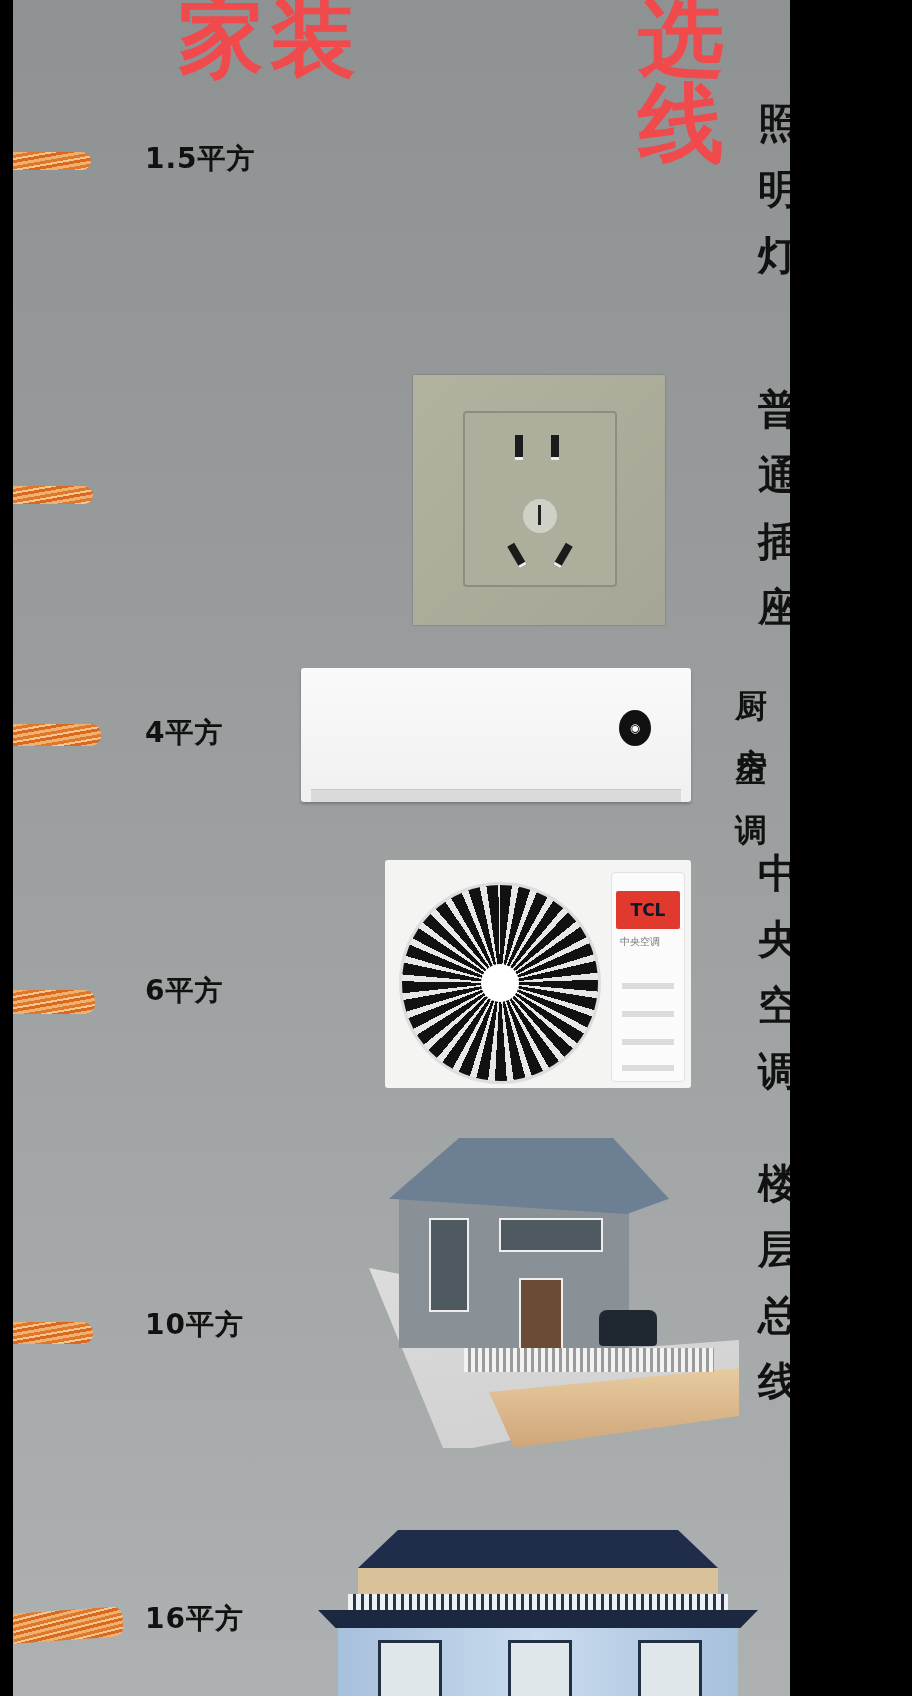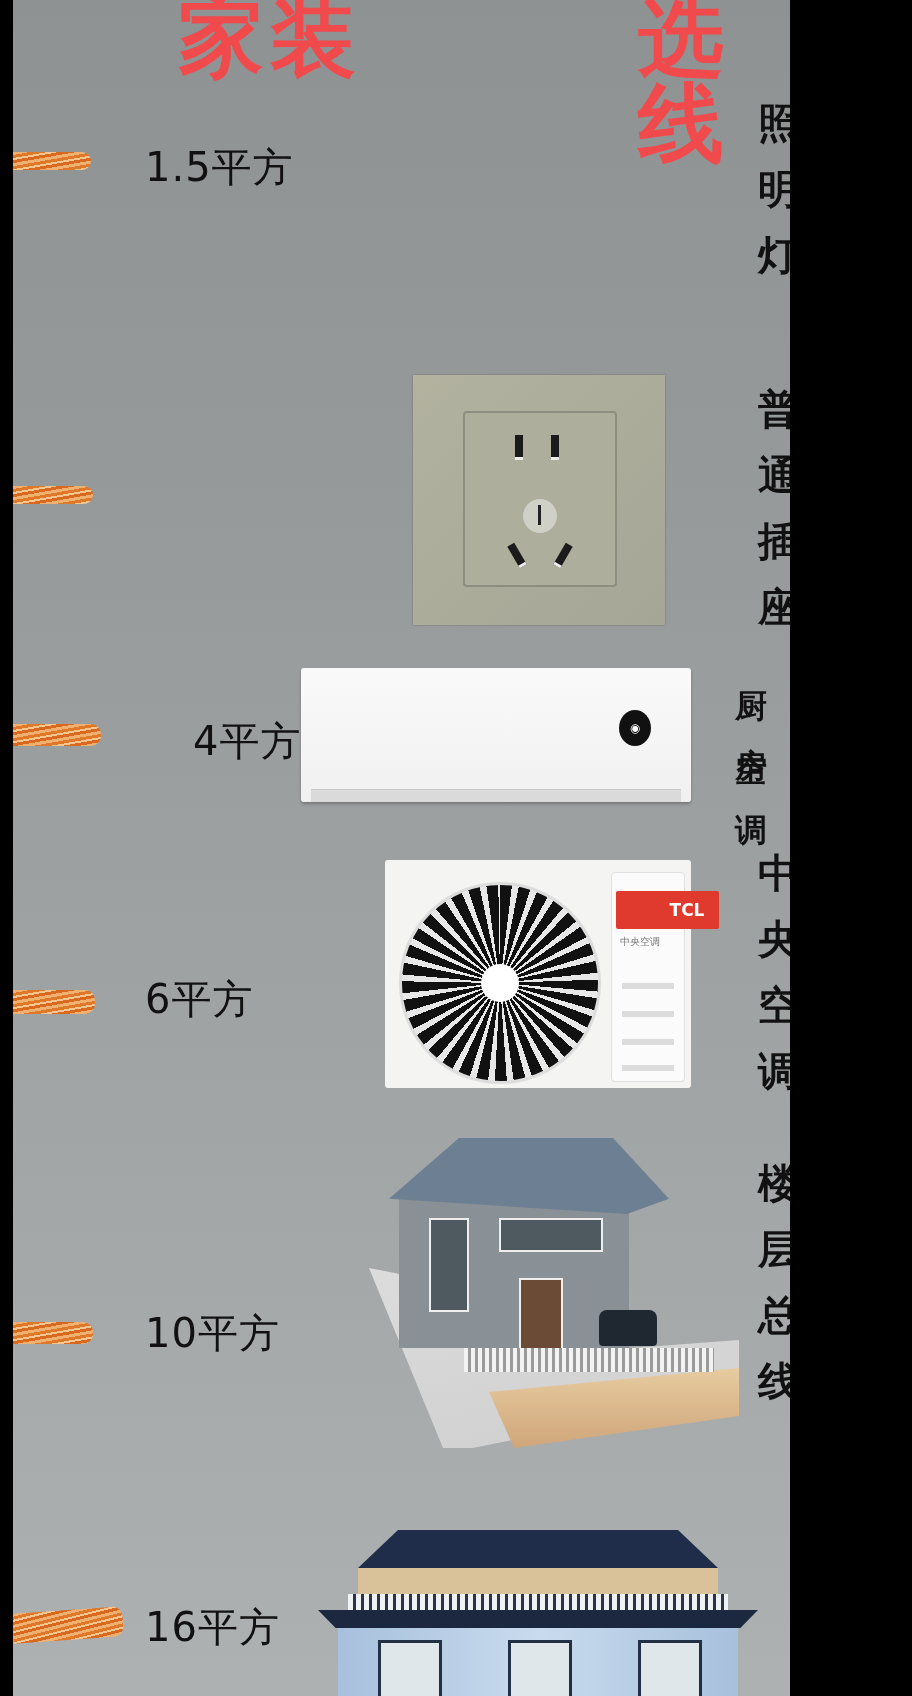--- a/index.html
+++ b/index.html
@@ -7,21 +7,21 @@
          font-family:"DejaVu Sans","Liberation Sans",sans-serif; }
   .panel { position:absolute; left:13px; top:0; width:777px; height:1696px;
            background:linear-gradient(180deg,#8f9293 0%,#979a9b 30%,#a0a3a4 60%,#aeb1b2 100%);
            border-radius:0 0 0 0; overflow:hidden; }
   .title { position:absolute; top:-6px; font-size:86px; font-weight:bold; color:#f04a4d;
            letter-spacing:6px; line-height:1; }
   .title.left { left:165px; }
   .title.right { left:625px; }
   .wire { position:absolute; left:0; height:22px; border-radius:0 10px 10px 0;
           background:repeating-linear-gradient(170deg,#f0b070 0 3px,#e0782a 3px 6px,#f7c590 6px 8px,#d8691f 8px 11px); }
-  .gauge { position:absolute; left:132px; font-size:40px; font-weight:normal; color:#111; letter-spacing:1px; }
+  .gauge { position:absolute; left:132px; font-size:28px; font-weight:bold; color:#111; letter-spacing:1px; }
   .vcap { position:absolute; font-size:40px; font-weight:bold; color:#111; width:48px;
           line-height:66px; text-align:center; word-break:break-all; }
   .hcap { position:absolute; font-size:32px; font-weight:bold; color:#111; line-height:60px; }
 
   
   .bulb { position:absolute; left:420px; top:0; width:190px; height:300px; }
   .bulb .glass { position:absolute; left:8px; top:0; width:174px; height:230px;
                  background:radial-gradient(ellipse at 45% 35%,#ffffff 0%,#f2f2f2 55%,#d4d4d4 100%);
                  border-radius:50% 50% 45% 45% / 60% 60% 40% 40%; }
   .bulb .brand { position:absolute; left:60px; top:182px; font-size:13px; font-weight:bold; color:#555; letter-spacing:1px; }
@@ -44,22 +44,22 @@
   .ac .bottom { position:absolute; left:10px; right:10px; bottom:0; height:12px; background:#dadada; border-top:1px solid #c8c8c8; }
   .ac .logo { position:absolute; left:318px; top:42px; width:32px; height:36px; border-radius:50%; background:#111; color:#fff;
               font-size:12px; text-align:center; line-height:36px; }
 
   
   .odu { position:absolute; left:372px; top:860px; width:306px; height:228px; background:#f4f4f2; border-radius:3px; }
   .odu .fan { position:absolute; left:14px; top:22px; width:196px; height:196px; border-radius:50%;
               background:repeating-conic-gradient(#111 0 7deg,#e8e8e8 7deg 11deg); border:3px solid #ddd; }
   .odu .hub { position:absolute; left:96px; top:96px; width:38px; height:38px; border-radius:50%; background:#fff; margin:-19px 0 0 -19px; }
   .odu .side { position:absolute; left:226px; top:12px; width:72px; height:208px; background:#fbfbfb; border-radius:4px; border:1px solid #e0e0e0; }
-  .odu .tcl { position:absolute; left:4px; top:18px; width:64px; height:38px; background:#e03a2f; color:#ffffff; font-weight:bold; font-size:17px;
-              text-align:center; line-height:38px; border-radius:2px;padding-left:39px; }
+  .odu .tcl { position:absolute; left:4px; top:18px; width:64px; height:38px; background:#e03a2f; color:#0f172a; font-weight:bold; font-size:17px;
+              text-align:center; line-height:38px; border-radius:2px; }
   .odu .sub { position:absolute; left:8px; top:62px; font-size:10px; color:#777; }
   .odu .grille { position:absolute; left:10px; width:52px; height:6px; background:#dcdcdc; }
 
   
   .house { position:absolute; left:356px; top:1138px; width:380px; height:330px; }
   .house .yard { position:absolute; left:0; top:130px; width:370px; height:180px; background:linear-gradient(170deg,#dcdcdc,#cfcfcf);
                  clip-path:polygon(0 0,20% 8%,35% 50%,100% 40%,100% 70%,28% 100%,20% 100%); }
   .house .earth { position:absolute; left:120px; top:230px; width:250px; height:80px; background:linear-gradient(180deg,#e7cba0,#cfa67a);
                   clip-path:polygon(0 30%,100% 0,100% 60%,10% 100%); }
   .house .body { position:absolute; left:30px; top:60px; width:230px; height:150px; background:#8a9196; }
@@ -100,21 +100,21 @@
       <div class="slot" style="left:50px;top:22px;"></div>
       <div class="slot" style="left:86px;top:22px;"></div>
       <div class="round"></div>
       <div class="slot" style="left:48px;top:130px;transform:rotate(-30deg);"></div>
       <div class="slot" style="left:94px;top:130px;transform:rotate(30deg);"></div>
     </div>
   </div>
   <div class="vcap" style="left:741px;top:376px;">普通插座</div>
 
   <div class="wire" style="top:724px;width:88px;height:22px;"></div>
-  <div class="gauge" style="top:714px;margin-left:48px;">4平方</div>
+  <div class="gauge" style="top:714px;">4平方</div>
   <div class="ac">
     <div class="logo">◉</div>
     <div class="bottom"></div>
   </div>
   <div class="hcap" style="left:722px;top:676px;">厨房</div>
   <div class="hcap" style="left:722px;top:740px;">空调</div>
 
   <div class="wire" style="top:990px;width:82px;height:24px;"></div>
   <div class="gauge" style="top:972px;">6平方</div>
   <div class="odu">

